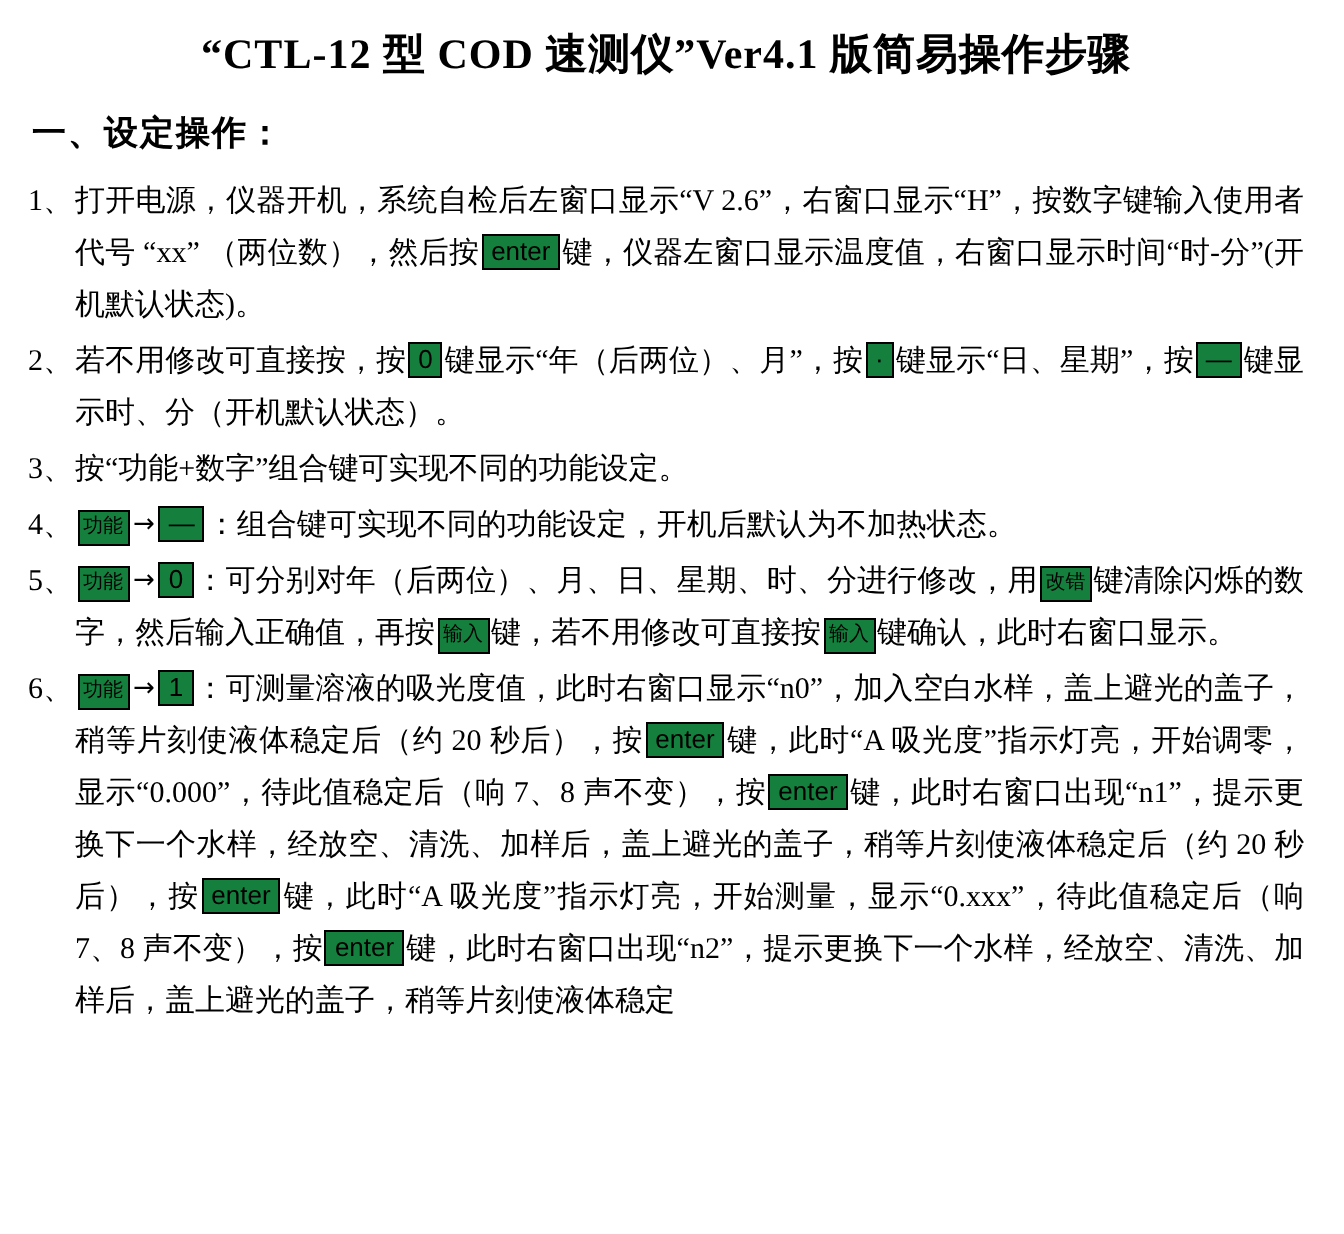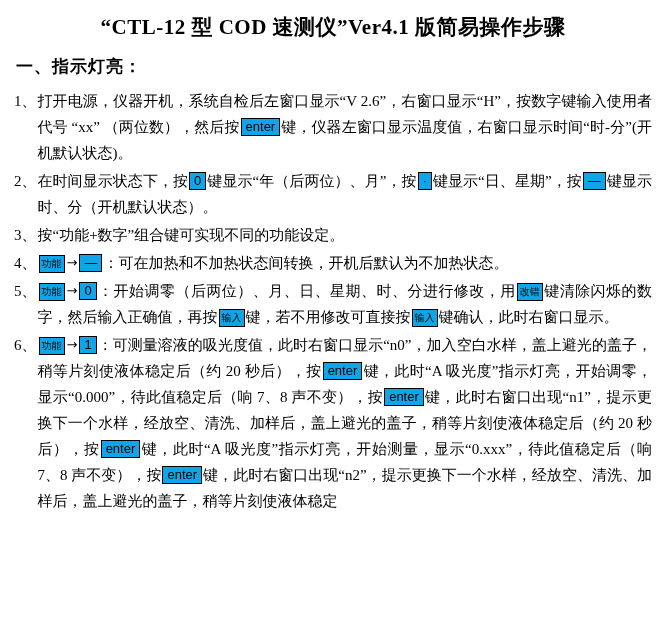--- a/index.html
+++ b/index.html
@@ -56,21 +56,21 @@
   }
   .keycap {
     display: inline-block;
     border: 1px solid #000;
     padding: 0 4px;
     line-height: 16px;
     font-size: 13px;
     font-family: "Liberation Sans", sans-serif;
     margin: 0 1px;
     vertical-align: 1px;
-    background: #0ea5e9;
+    background: #15803d;
   }
   .keycap.cn {
     font-family: "Liberation Serif", serif;
     font-size: 10px;
     padding: 0 2px;
   }
   .arrow {
     display: inline-block;
     margin: 0 1px;
     font-family: "DejaVu Sans", sans-serif;
@@ -78,42 +78,42 @@
     vertical-align: 1px;
   }
 </style>
 </head>
 <body>
 
 <div class="page">
 
   <div class="doc-title">“CTL-12 型 COD 速测仪”Ver4.1 版简易操作步骤</div>
 
-  <div class="section-heading">一、指示灯亮：</div>
+  <div class="section-heading">一、设定操作：</div>
 
   <div id="items-container">
       <div class="item">
         <div class="item-num">1、</div>
         <div class="item-body"><span>打开电源，仪器开机，系统自检后左窗口显示“V  2.6”，右窗口显示“H”，按数字键输入使用者代号 “xx” （两位数），然后按</span><span class="keycap">enter</span><span>键，仪器左窗口显示温度值，右窗口显示时间“时-分”(开机默认状态)。</span></div>
       </div>
       <div class="item">
         <div class="item-num">2、</div>
-        <div class="item-body"><span>在时间显示状态下，按</span><span class="keycap">0</span><span>键显示“年（后两位）、月”，按</span><span class="keycap">·</span><span>键显示“日、星期”，按</span><span class="keycap">—</span><span>键显示时、分（开机默认状态）。</span></div>
+        <div class="item-body"><span>若不用修改可直接按，按</span><span class="keycap">0</span><span>键显示“年（后两位）、月”，按</span><span class="keycap">·</span><span>键显示“日、星期”，按</span><span class="keycap">—</span><span>键显示时、分（开机默认状态）。</span></div>
       </div>
       <div class="item">
         <div class="item-num">3、</div>
         <div class="item-body"><span>按“功能+数字”组合键可实现不同的功能设定。</span></div>
       </div>
       <div class="item">
         <div class="item-num">4、</div>
-        <div class="item-body"><span class="keycap cn">功能</span><span class="arrow">→</span><span class="keycap">—</span><span>：可在加热和不加热状态间转换，开机后默认为不加热状态。</span></div>
+        <div class="item-body"><span class="keycap cn">功能</span><span class="arrow">→</span><span class="keycap">—</span><span>：组合键可实现不同的功能设定，开机后默认为不加热状态。</span></div>
       </div>
       <div class="item">
         <div class="item-num">5、</div>
-        <div class="item-body"><span class="keycap cn">功能</span><span class="arrow">→</span><span class="keycap">0</span><span>：开始调零（后两位）、月、日、星期、时、分进行修改，用</span><span class="keycap cn">改错</span><span>键清除闪烁的数字，然后输入正确值，再按</span><span class="keycap cn">输入</span><span>键，若不用修改可直接按</span><span class="keycap cn">输入</span><span>键确认，此时右窗口显示。</span></div>
+        <div class="item-body"><span class="keycap cn">功能</span><span class="arrow">→</span><span class="keycap">0</span><span>：可分别对年（后两位）、月、日、星期、时、分进行修改，用</span><span class="keycap cn">改错</span><span>键清除闪烁的数字，然后输入正确值，再按</span><span class="keycap cn">输入</span><span>键，若不用修改可直接按</span><span class="keycap cn">输入</span><span>键确认，此时右窗口显示。</span></div>
       </div>
       <div class="item">
         <div class="item-num">6、</div>
         <div class="item-body"><span class="keycap cn">功能</span><span class="arrow">→</span><span class="keycap">1</span><span>：可测量溶液的吸光度值，此时右窗口显示“n0”，加入空白水样，盖上避光的盖子，稍等片刻使液体稳定后（约 20 秒后），按</span><span class="keycap">enter</span><span>键，此时“A 吸光度”指示灯亮，开始调零，显示“0.000”，待此值稳定后（响 7、8 声不变），按</span><span class="keycap">enter</span><span>键，此时右窗口出现“n1”，提示更换下一个水样，经放空、清洗、加样后，盖上避光的盖子，稍等片刻使液体稳定后（约 20 秒后），按</span><span class="keycap">enter</span><span>键，此时“A 吸光度”指示灯亮，开始测量，显示“0.xxx”，待此值稳定后（响 7、8 声不变），按</span><span class="keycap">enter</span><span>键，此时右窗口出现“n2”，提示更换下一个水样，经放空、清洗、加样后，盖上避光的盖子，稍等片刻使液体稳定</span></div>
       </div>
     </div>
 
 </div>
 
 </body></html>

